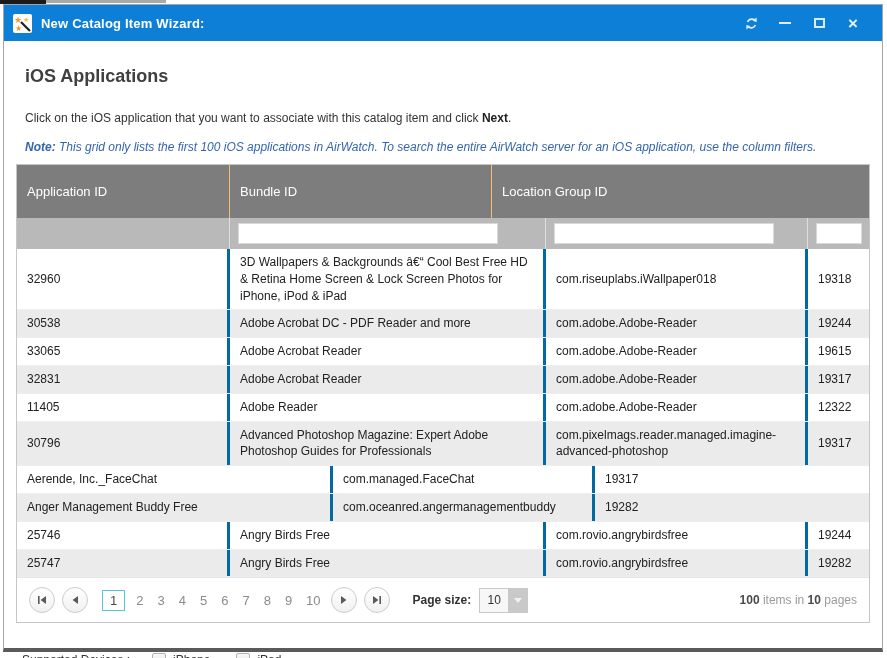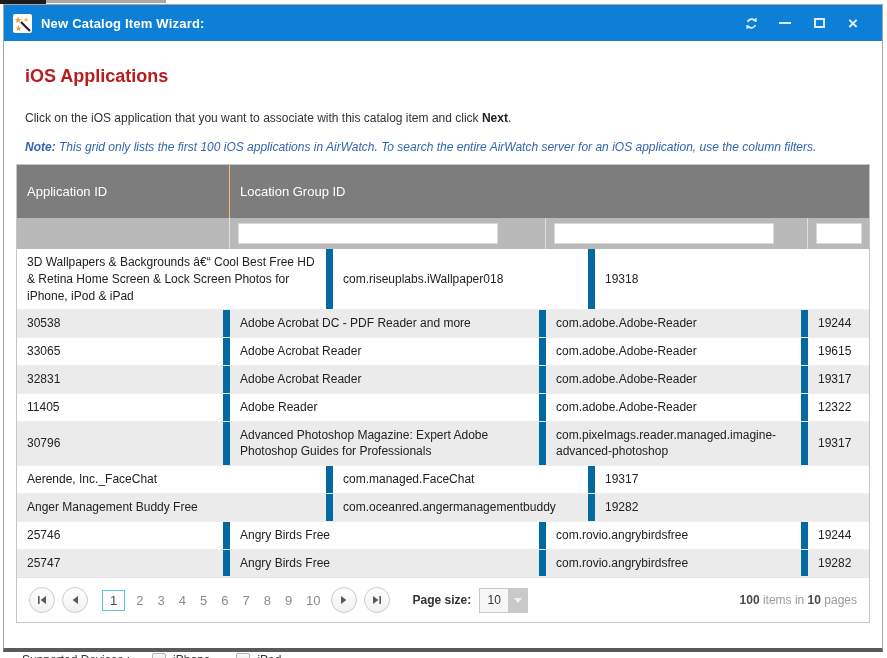--- a/index.html
+++ b/index.html
@@ -26,21 +26,21 @@
   .win-btn {
     width:34px; height:26px; display:flex; align-items:center; justify-content:center;
     cursor:default; color:#d9edfb;
   }
   .min-glyph { width:12px; height:2px; background:#d9edfb; }
   .max-glyph { width:11px; height:10px; border:2px solid #d9edfb; }
   .close-glyph { font-size:17px; font-weight:bold; line-height:1; color:#e7f3fc; }
 
   
   .content { padding:0 12px; }
-  .page-heading { color:#b91c1c; font-size:18px; font-weight:bold; margin:25px 0 0 9px; }
+  .page-heading { color:#404040; font-size:18px; font-weight:bold; margin:25px 0 0 9px; }
   .instruction { font-size:12px; color:#333; margin:24px 0 0 9px; }
   .instruction b { color:#222; }
   .note-line { font-size:12px; font-style:italic; color:#3465af; margin:15px 0 0 9px; }
   .note-line .note-label { font-weight:bold; }
 
   
   .grid { border:1px solid #c6c6c6; margin-top:10px; background:#fff; }
   .grow { display:flex; width:100%; }
   .gcell { padding:19px 10px; }
   .c0 { width:213px; flex:0 0 213px; }
@@ -65,21 +65,21 @@
     font-size:12px; padding:0 4px; outline:none;
   }
   .gfilter .c1 .filter-input { width:260px; }
   .gfilter .c2 .filter-input { width:220px; }
   .gfilter .c3 .filter-input { width:46px; }
 
   .gbody .trow { display:flex; border-bottom:1px solid #eeeeee; background:#fff; cursor:pointer; }
   .gbody .trow.alt { background:#ebebeb; }
   .gbody .tcell {
     font-size:12px; color:#222; padding:5px 10px; display:flex; align-items:center;
-    border-right:7px solid #0369a1; line-height:1.4; min-height:24px;
+    border-right:3px solid #0369a1; line-height:1.4; min-height:24px;
     word-wrap:break-word;
   }
   .gbody .tcell:last-child { border-right:none; }
   .gbody .tcell.c1, .gbody .tcell.c2 { overflow-wrap:anywhere; }
 
   
   .pager {
     display:flex; align-items:center; padding:9px 12px; border-top:1px solid #e4e4e4;
     background:#fff; min-height:45px;
   }
@@ -157,38 +157,40 @@
     <div class="page-heading">iOS Applications</div>
 
     <div class="instruction"><span>Click on the iOS application that you want to associate with this catalog item and click </span><b>Next</b><span>.</span></div>
 
     <div class="note-line"><span class="note-label">Note:</span><span> This grid only lists the first 100 iOS applications in AirWatch. To search the entire AirWatch server for an iOS application, use the column filters.</span></div>
 
     <div class="grid">
 
       <div class="grow ghead">
         <div class="gcell c0">Application ID</div>
+        <div class="gcell c2">Bundle ID</div>
         <div class="gcell c3">Location Group ID</div>
       </div>
 
       <div class="grow gfilter">
         <div class="gcell c0"></div>
         <div class="gcell c1">
           <input class="filter-input" type="text" value="" style="">
         </div>
         <div class="gcell c2">
           <input class="filter-input" type="text" value="" style="">
         </div>
         <div class="gcell c3">
           <input class="filter-input" type="text" value="" style="">
         </div>
       </div>
 
       <div class="gbody">
           <div class="trow">
+            <div class="tcell c0">32960</div>
             <div class="tcell c1">3D Wallpapers &amp; Backgrounds â€“ Cool Best Free HD &amp; Retina Home Screen &amp; Lock Screen Photos for iPhone, iPod &amp; iPad</div>
             <div class="tcell c2">com.riseuplabs.iWallpaper018</div>
             <div class="tcell c3">19318</div>
           </div>
           <div class="trow alt">
             <div class="tcell c0">30538</div>
             <div class="tcell c1">Adobe Acrobat DC - PDF Reader and more</div>
             <div class="tcell c2">com.adobe.Adobe-Reader</div>
             <div class="tcell c3">19244</div>
           </div>

